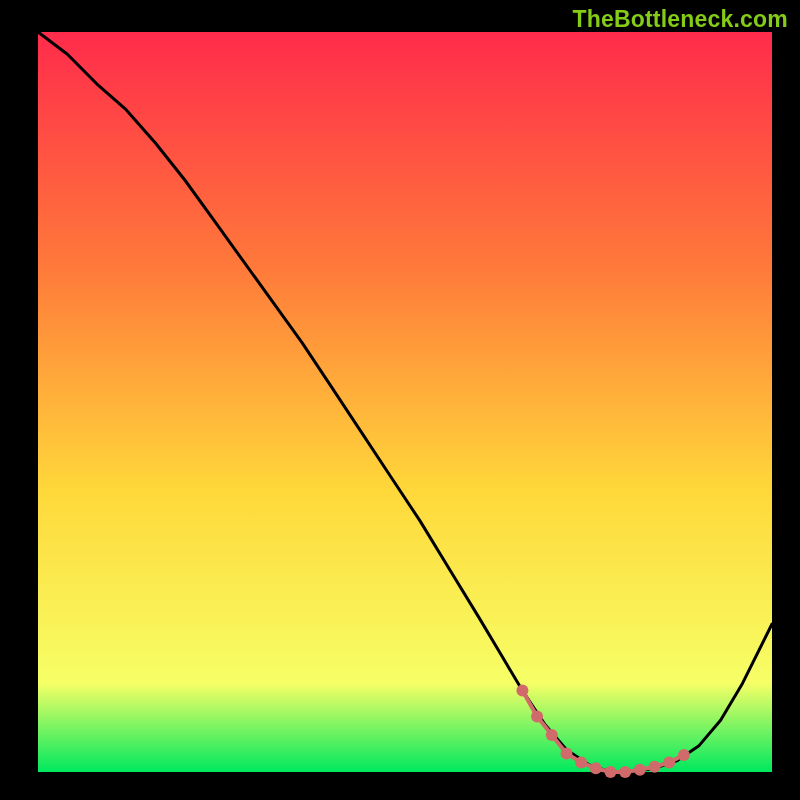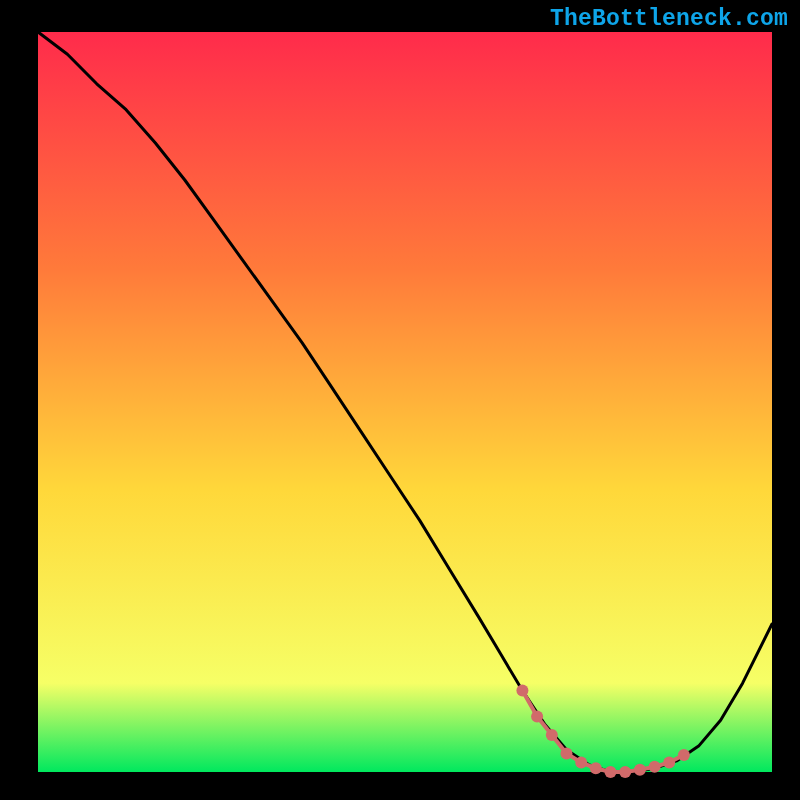--- a/index.html
+++ b/index.html
@@ -15,24 +15,24 @@
     position: absolute;
     left: 0;
     top: 0;
     width: 800px;
     height: 800px;
   }
   .watermark {
     position: absolute;
     top: 6px;
     right: 12px;
-    font-family: Liberation Mono, monospace;
+    font-family: Liberation Sans, sans-serif;
     font-size: 23px;
     font-weight: bold;
-    color: #0ea5e9;
+    color: #84cc16;
     letter-spacing: 0.2px;
   }
   svg { display: block; }
 </style>
 </head>
 <body>
 
 <div class="chart-container">
   <svg id="chart-svg" width="800" height="800" viewBox="0 0 800 800">
       <rect x="0" y="0" width="800" height="800" fill="#000"></rect>

